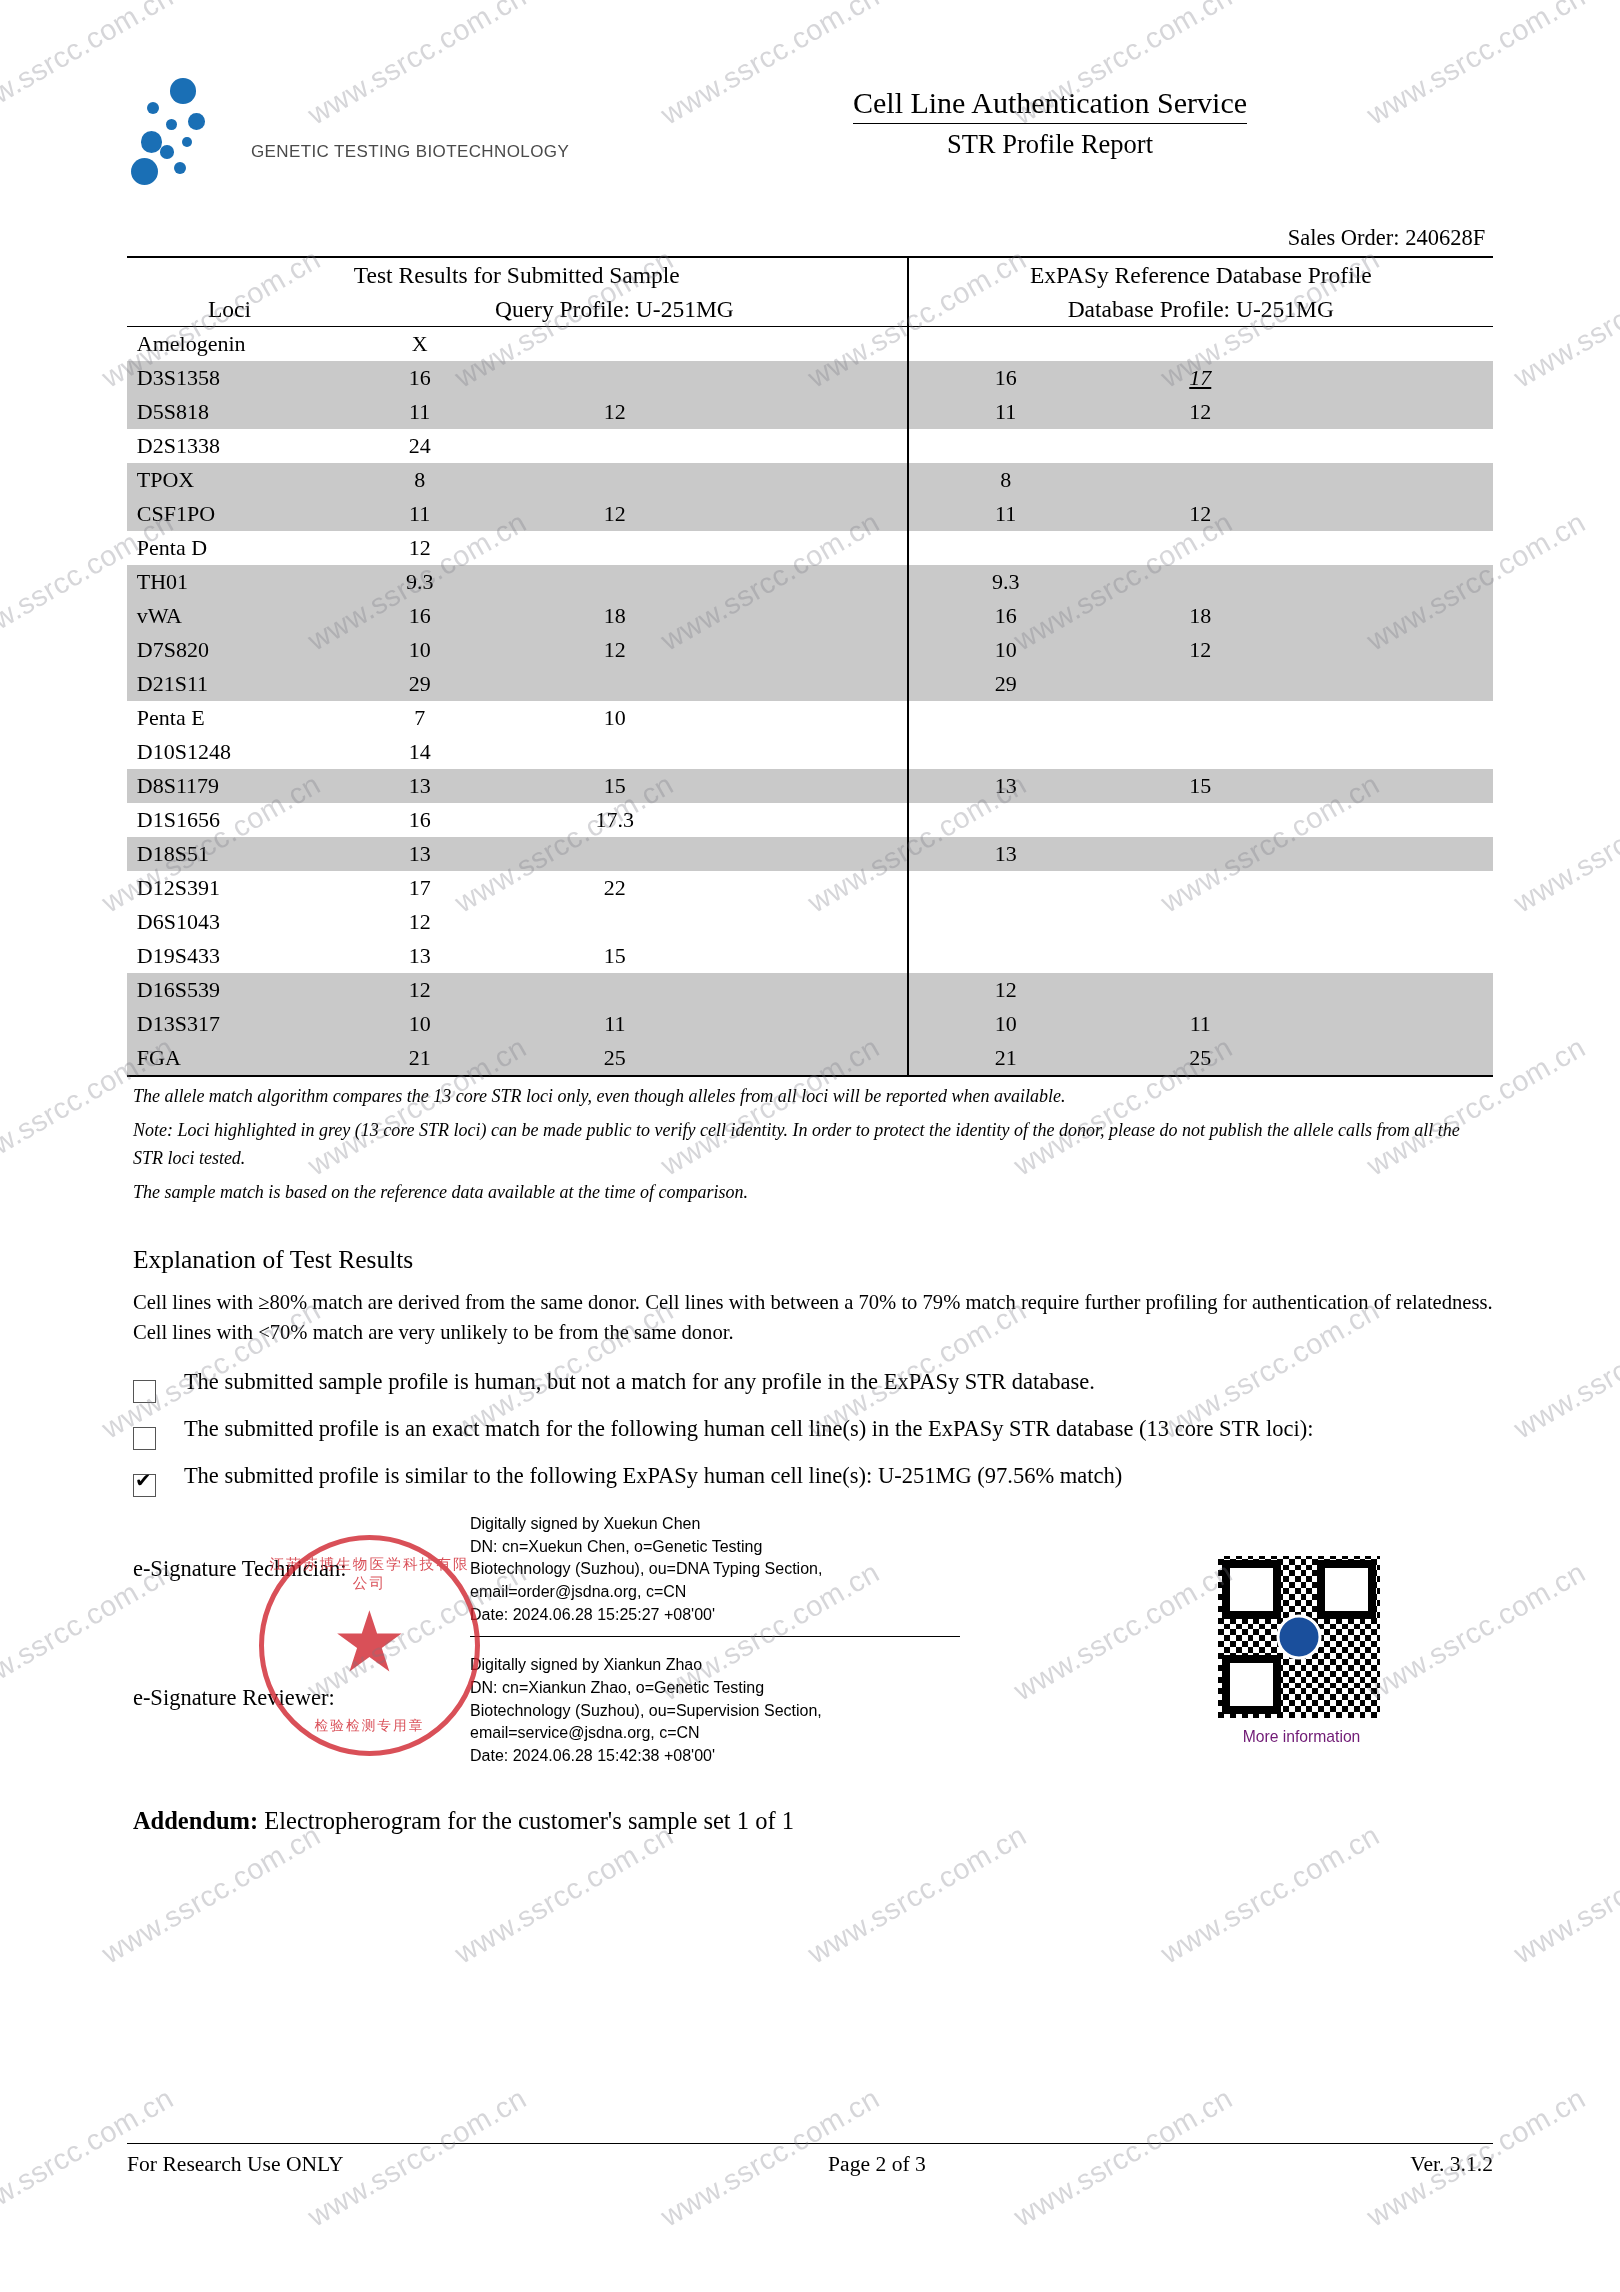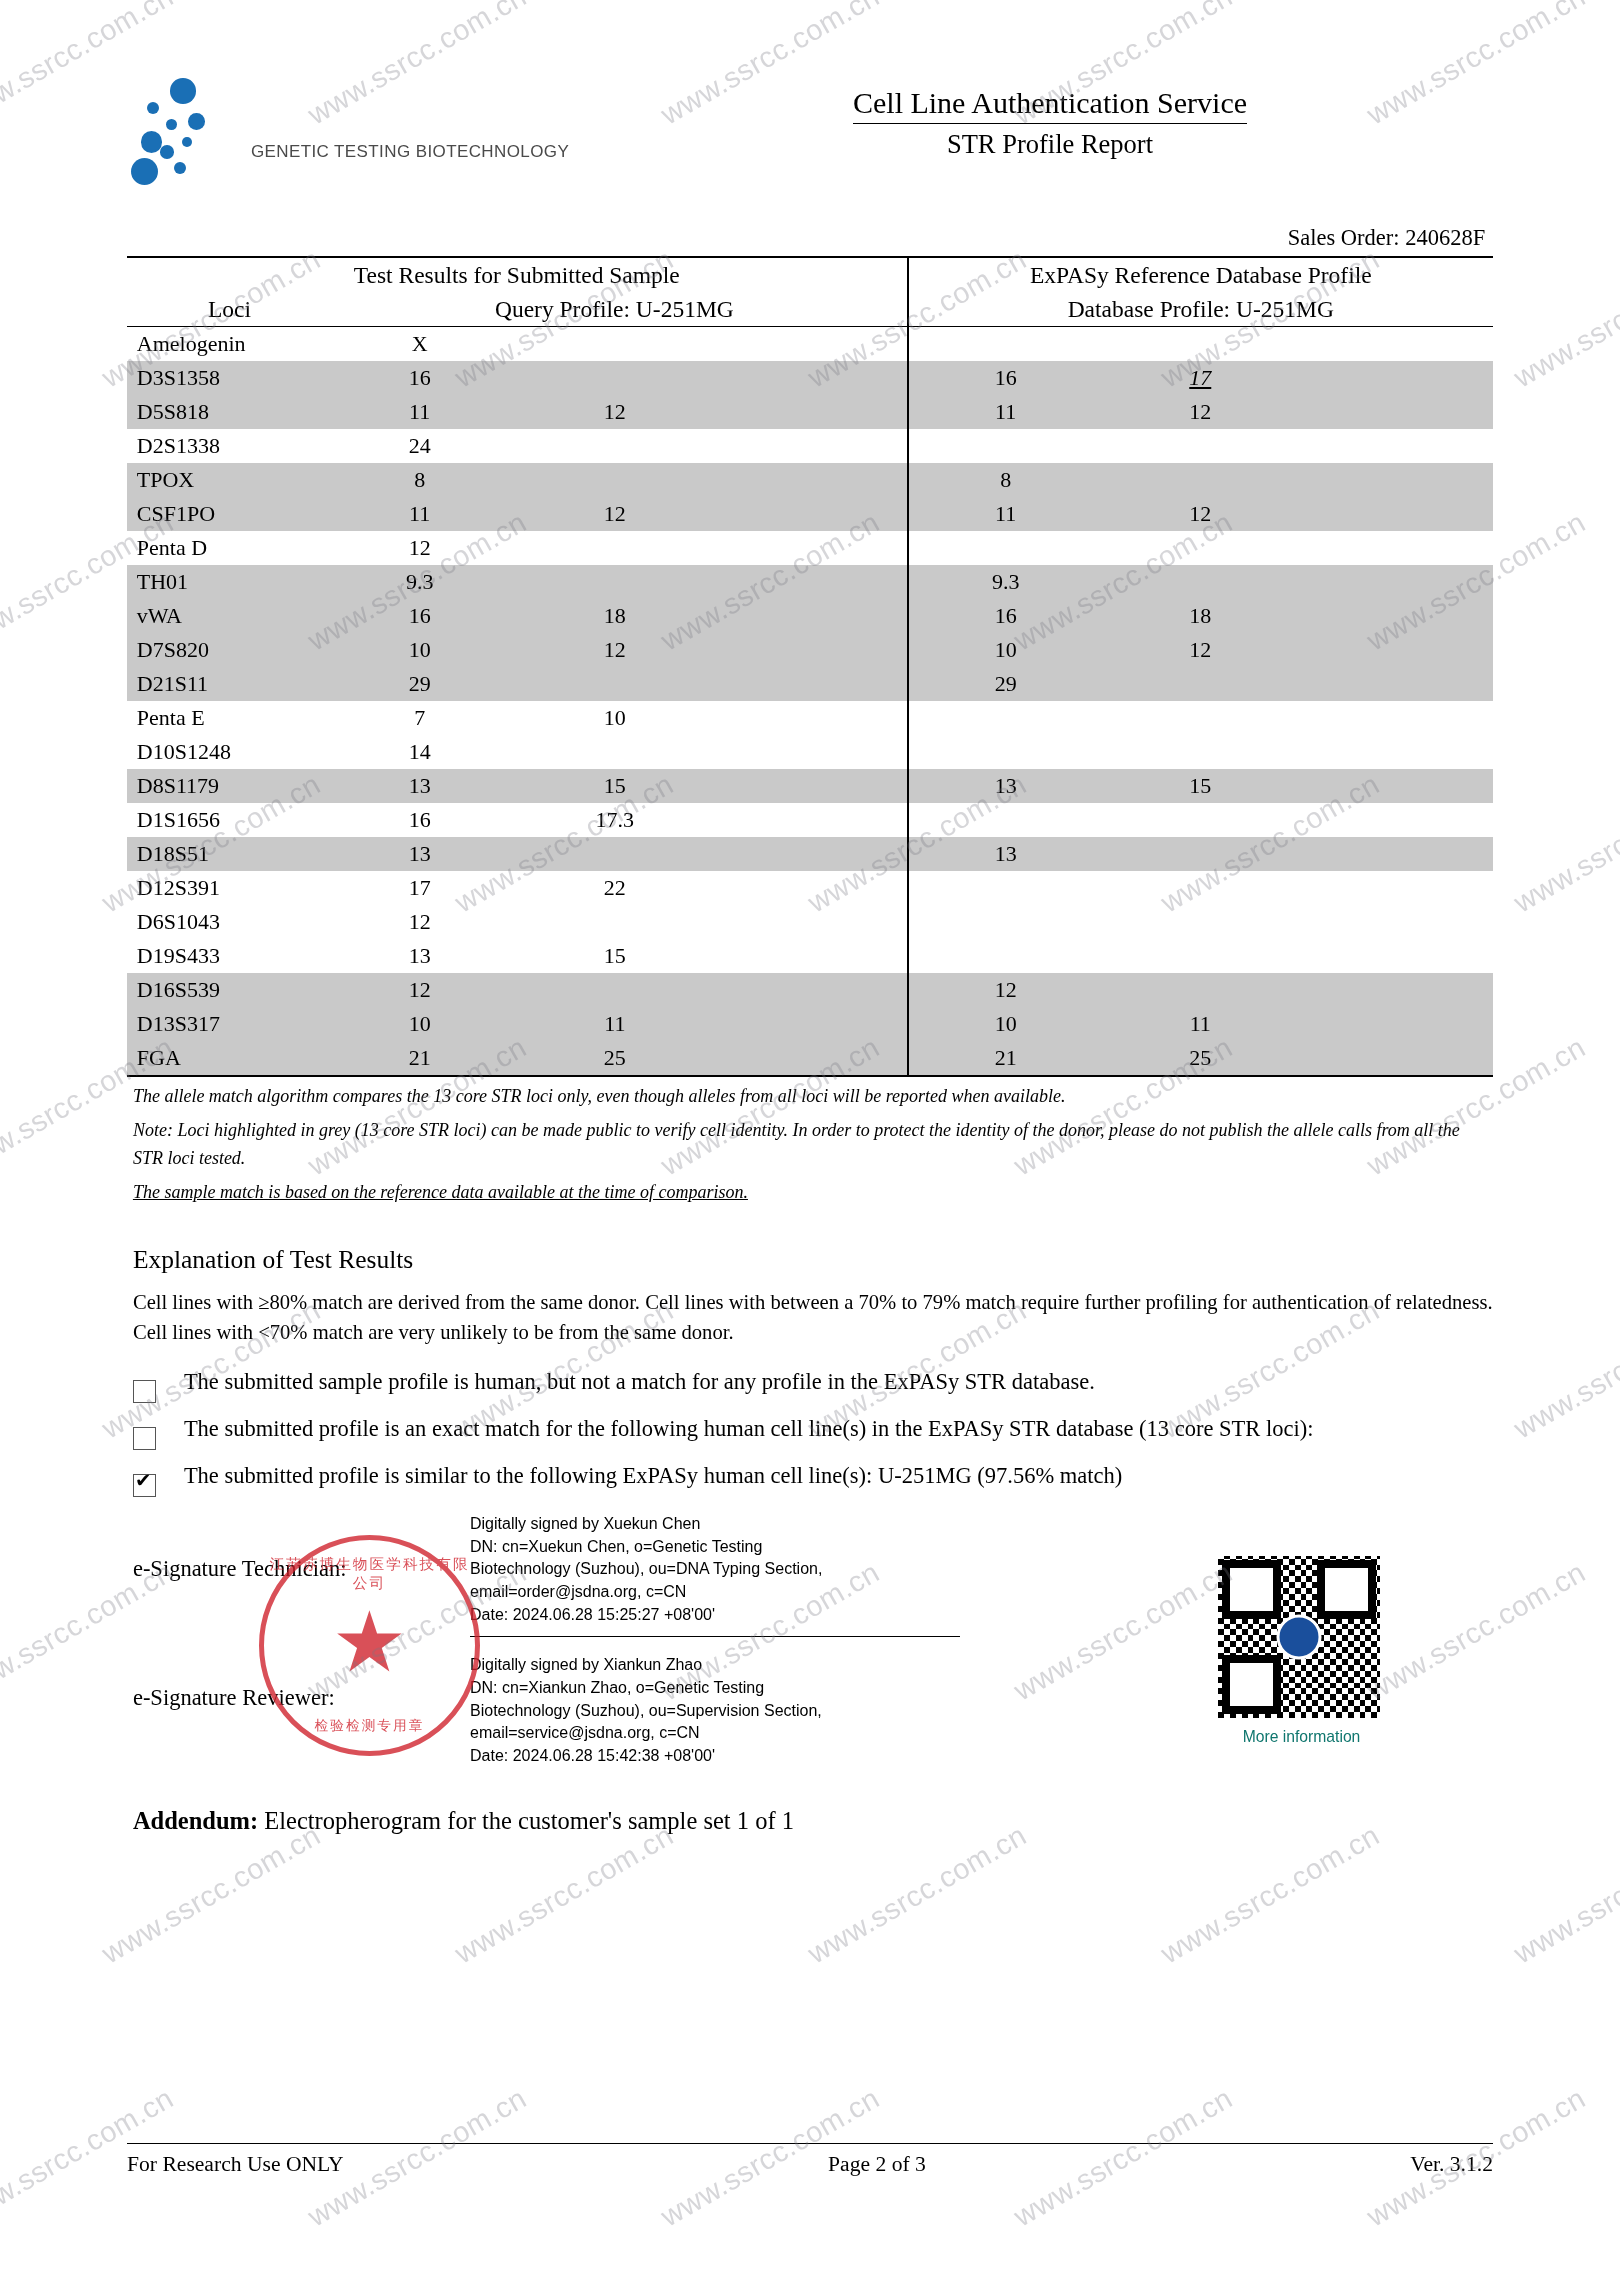--- a/index.html
+++ b/index.html
@@ -133,21 +133,20 @@
   .notes {
     margin-top: 5.9px;
     font-size: 18px;
     font-style: italic;
     line-height: 1.55;
     padding-left: 5.9px;
   }
   .notes p { margin: 0 0 5.9px 0; }
   .notes .bold { font-weight: normal; }
   .notes .last {
-    text-decoration: underline;
     display: inline-block;
     padding-bottom: 1px;
   }
   
   .expl-title {
     font-size: 25.5px;
     margin-top: 37px;
     margin-bottom: 11.8px;
     padding-left: 5.9px;
   }
@@ -271,21 +270,21 @@
     left: 50%; top: 50%;
     transform: translate(-50%,-50%);
     width: 39px; height: 39px;
     border-radius: 50%;
     background: #1a4f9c;
     border: 3.9px solid #fff;
   }
   .qr-caption {
     font-family: "Liberation Sans", sans-serif;
     font-size: 15.7px;
-    color: #0f766e;
+    color: #701a75;
     margin-top: 9.8px;
   }
   
   .addendum {
     font-size: 24.5px;
     padding-left: 5.9px;
     margin-top: 5.9px;
   }
   .addendum .bold { font-weight: bold; }
   .footer {

